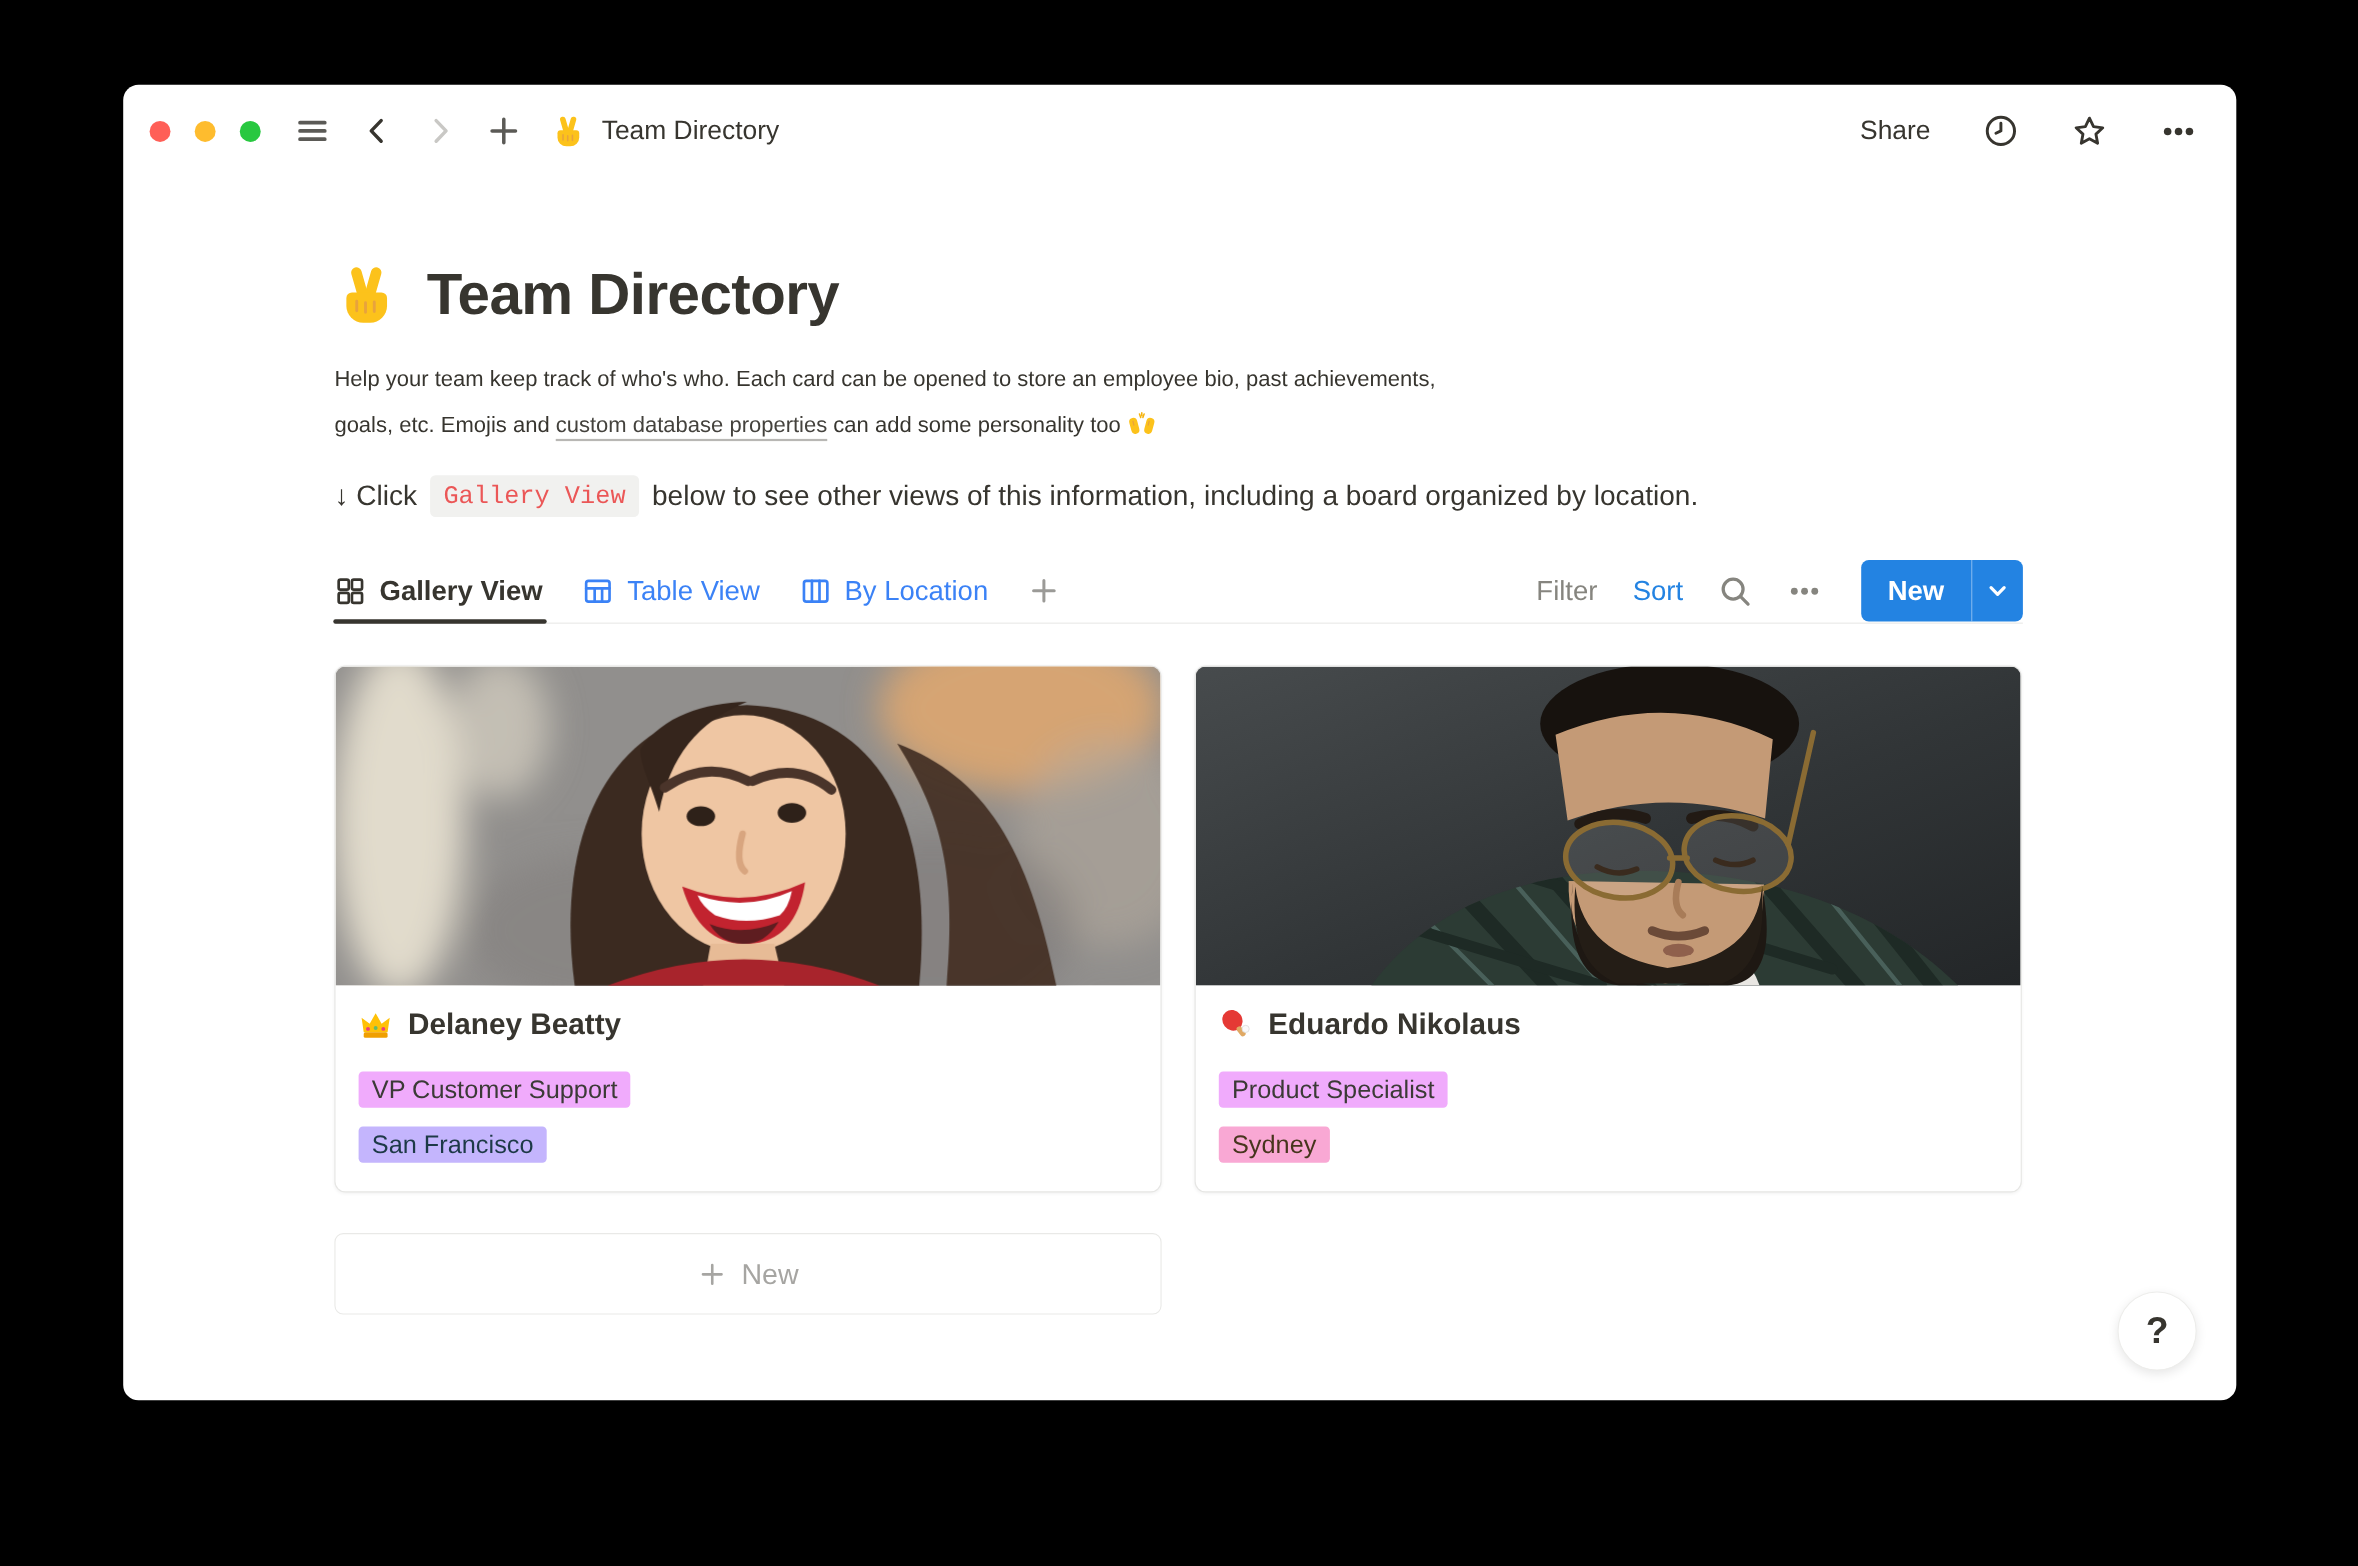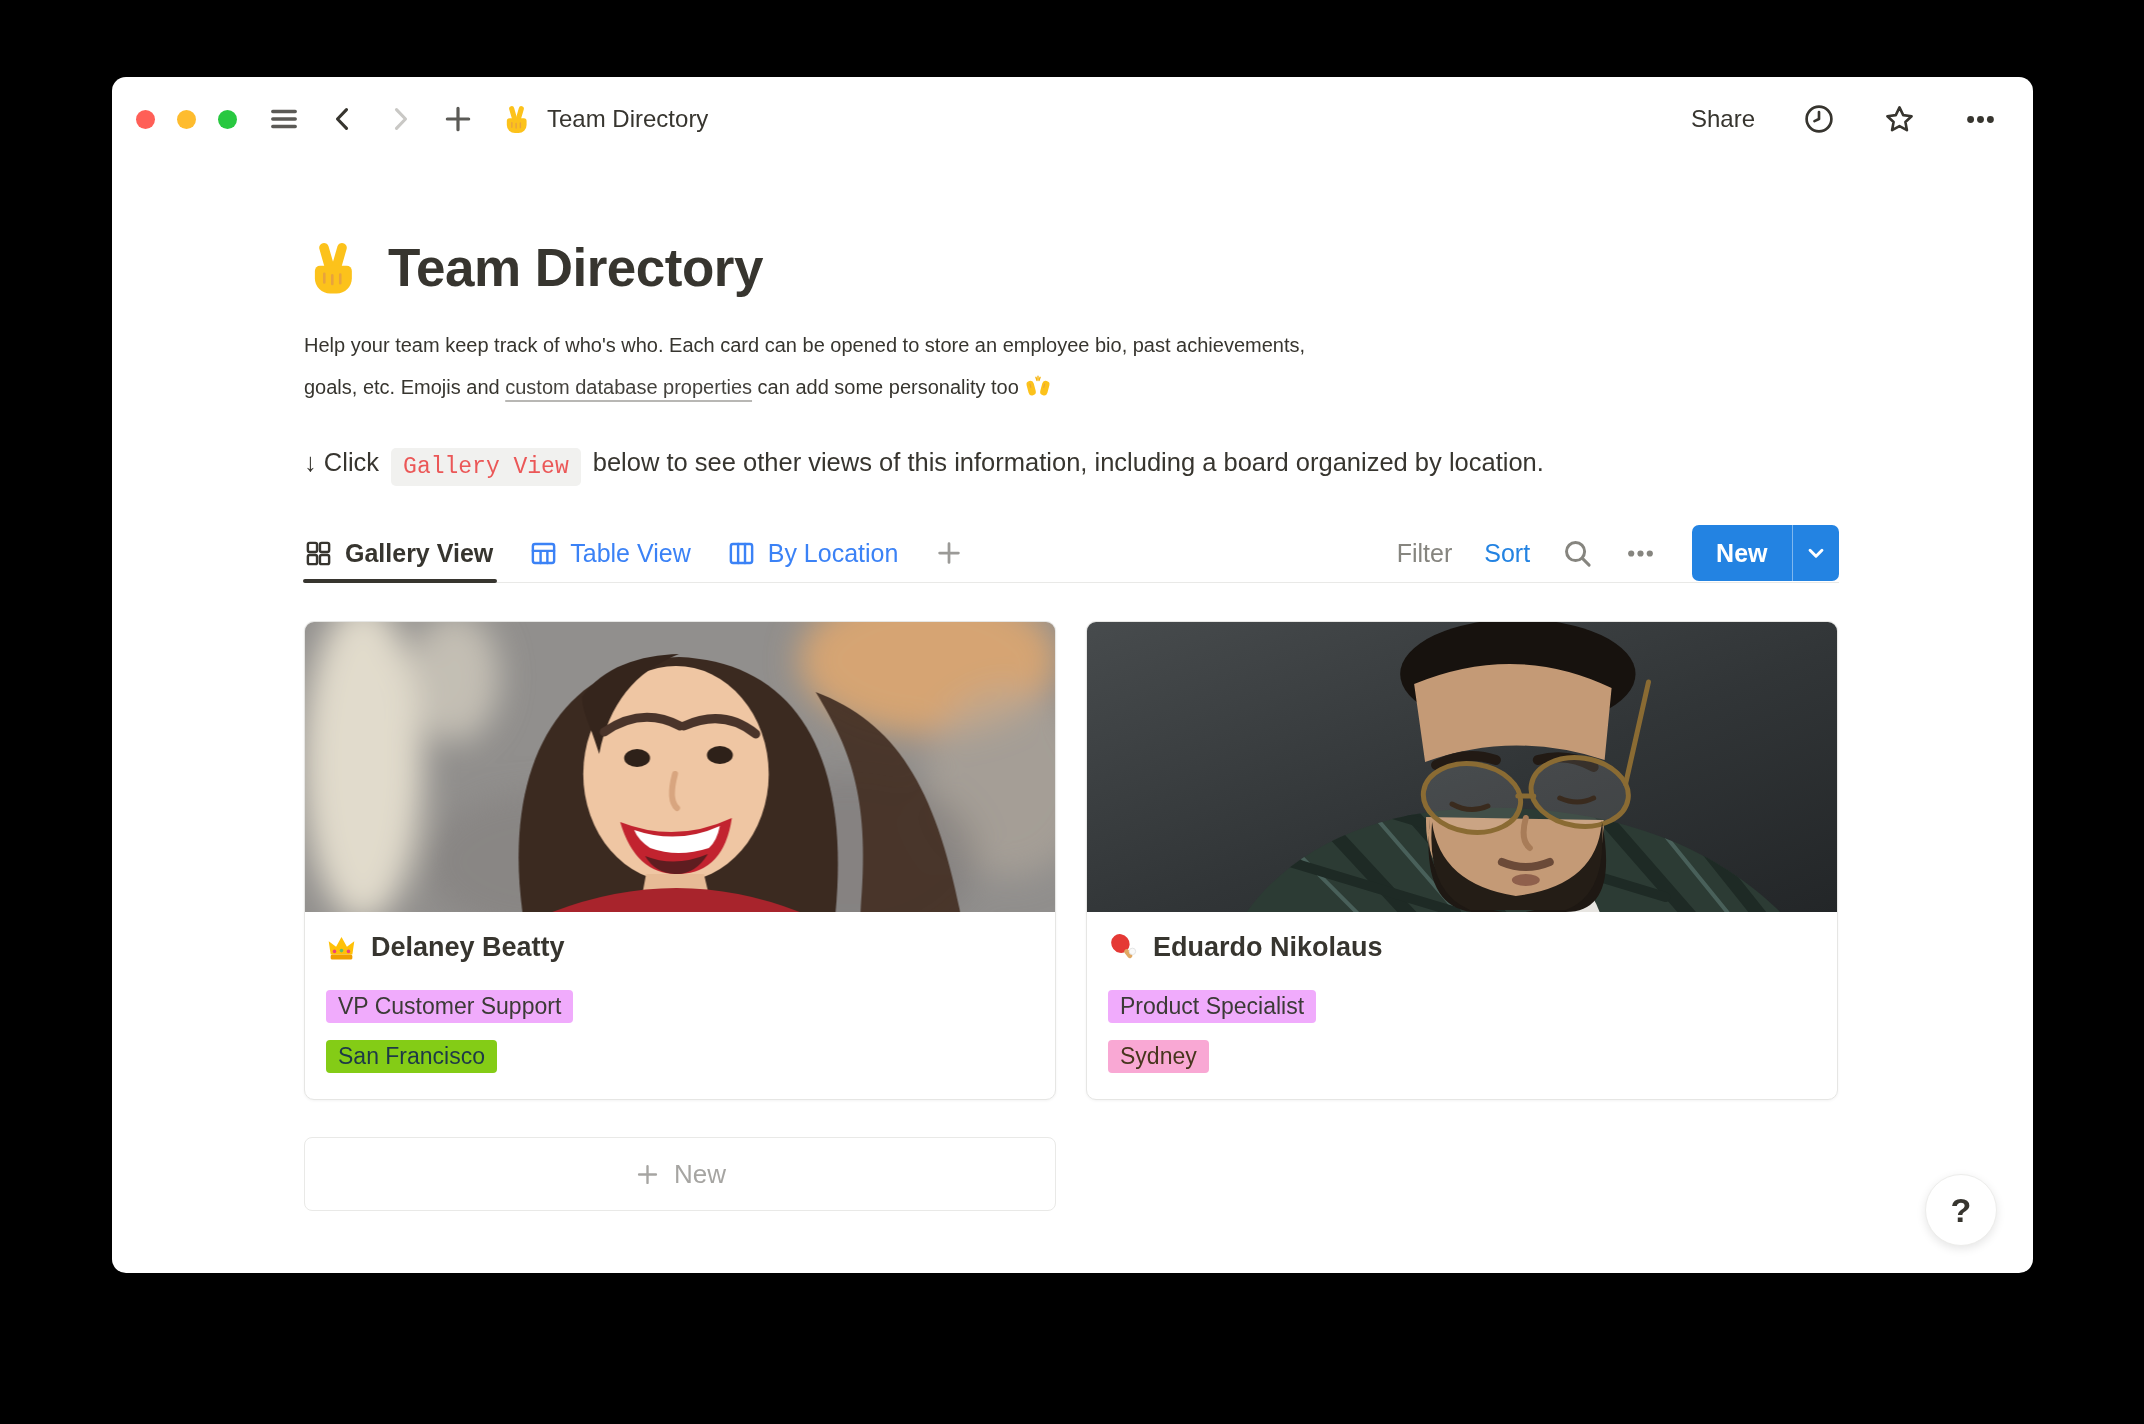--- a/index.html
+++ b/index.html
@@ -30,21 +30,21 @@
   .content{padding:0 194px 0 192px;}
   .page-title{margin:77px 0 0;font-size:53px;font-weight:700;letter-spacing:-0.5px;
     display:flex;align-items:center;gap:26px;line-height:72px;color:#37352F;}
   .emoji-lg{width:58px;height:58px;flex:none;}
   .emoji-md{width:31px;height:31px;flex:none;}
   .emoji-sm{width:28px;height:28px;vertical-align:-5px;}
   .desc{margin-top:20px;font-size:20px;line-height:42px;color:#37352F;cursor:text;}
   .desc .line{display:block;}
   .dblink{text-decoration:underline;text-decoration-color:#B8B7B4;text-underline-offset:6px;
     text-decoration-thickness:1.5px;cursor:pointer;color:#44423d;}
-  .callout{margin-top:40px;font-size:25.5px;display:flex;}
+  .callout{margin-top:24px;font-size:25.5px;display:flex;align-items:center;}
   .code{font-family:"Liberation Mono","DejaVu Sans Mono",monospace;font-size:23px;color:#EB5757;
     background:#F1F1EF;padding:6px 12px;border-radius:5px;margin:0 12px;}
   
   .views-row{margin-top:38px;height:58px;display:flex;align-items:center;
     justify-content:space-between;border-bottom:1px solid #E9E9E7;position:relative;}
   .tabs{display:flex;align-items:center;gap:36px;height:100%;}
   .tab{display:flex;align-items:center;gap:12px;font-size:25px;color:#3b82f6;height:100%;
     position:relative;cursor:pointer;}
   .tab svg{width:29px;height:29px;}
   .tab .ti{stroke:currentColor;fill:none;stroke-width:2;stroke-linecap:round;stroke-linejoin:round;}
@@ -68,21 +68,21 @@
     background:#fff;box-shadow:0 1px 3px rgba(15,15,15,0.05);cursor:pointer;box-sizing:border-box;}
   .card-photo{height:290px;display:block;}
   .card-photo svg{display:block;width:100%;height:100%;}
   .card-body{padding:17px 21px 26px;}
   .card-name{font-size:27px;font-weight:600;display:flex;align-items:center;gap:14px;
     line-height:36px;color:#37352F;}
   .tag-row{margin-top:17px;}
   .tag-row.first{margin-top:25px;}
   .tag{display:inline-block;font-size:23px;line-height:31px;padding:1px 12px;border-radius:4px;}
   .tag-gray{background:#f0abfc;color:#3B3A36;}
-  .tag-blue{background:#84cc16;color:#1D3947;}
+  .tag-blue{background:#c4b5fd;color:#1D3947;}
   .tag-yellow{background:#f9a8d4;color:#47351D;}
   
   .new-card-btn{margin-top:37px;width:752px;height:74px;box-sizing:border-box;
     border:1px solid #E9E9E7;border-radius:8px;background:#fff;display:flex;align-items:center;
     justify-content:center;gap:13px;color:#A6A5A2;font-size:26px;cursor:pointer;}
   .help-btn{position:absolute;right:36px;bottom:27px;width:70px;height:70px;border-radius:50%;
     background:#fff;border:1px solid #EDEDEB;box-shadow:0 3px 10px rgba(0,0,0,0.10);
     display:flex;align-items:center;justify-content:center;font-size:34px;font-weight:600;
     color:#37352F;cursor:pointer;}
 </style>

